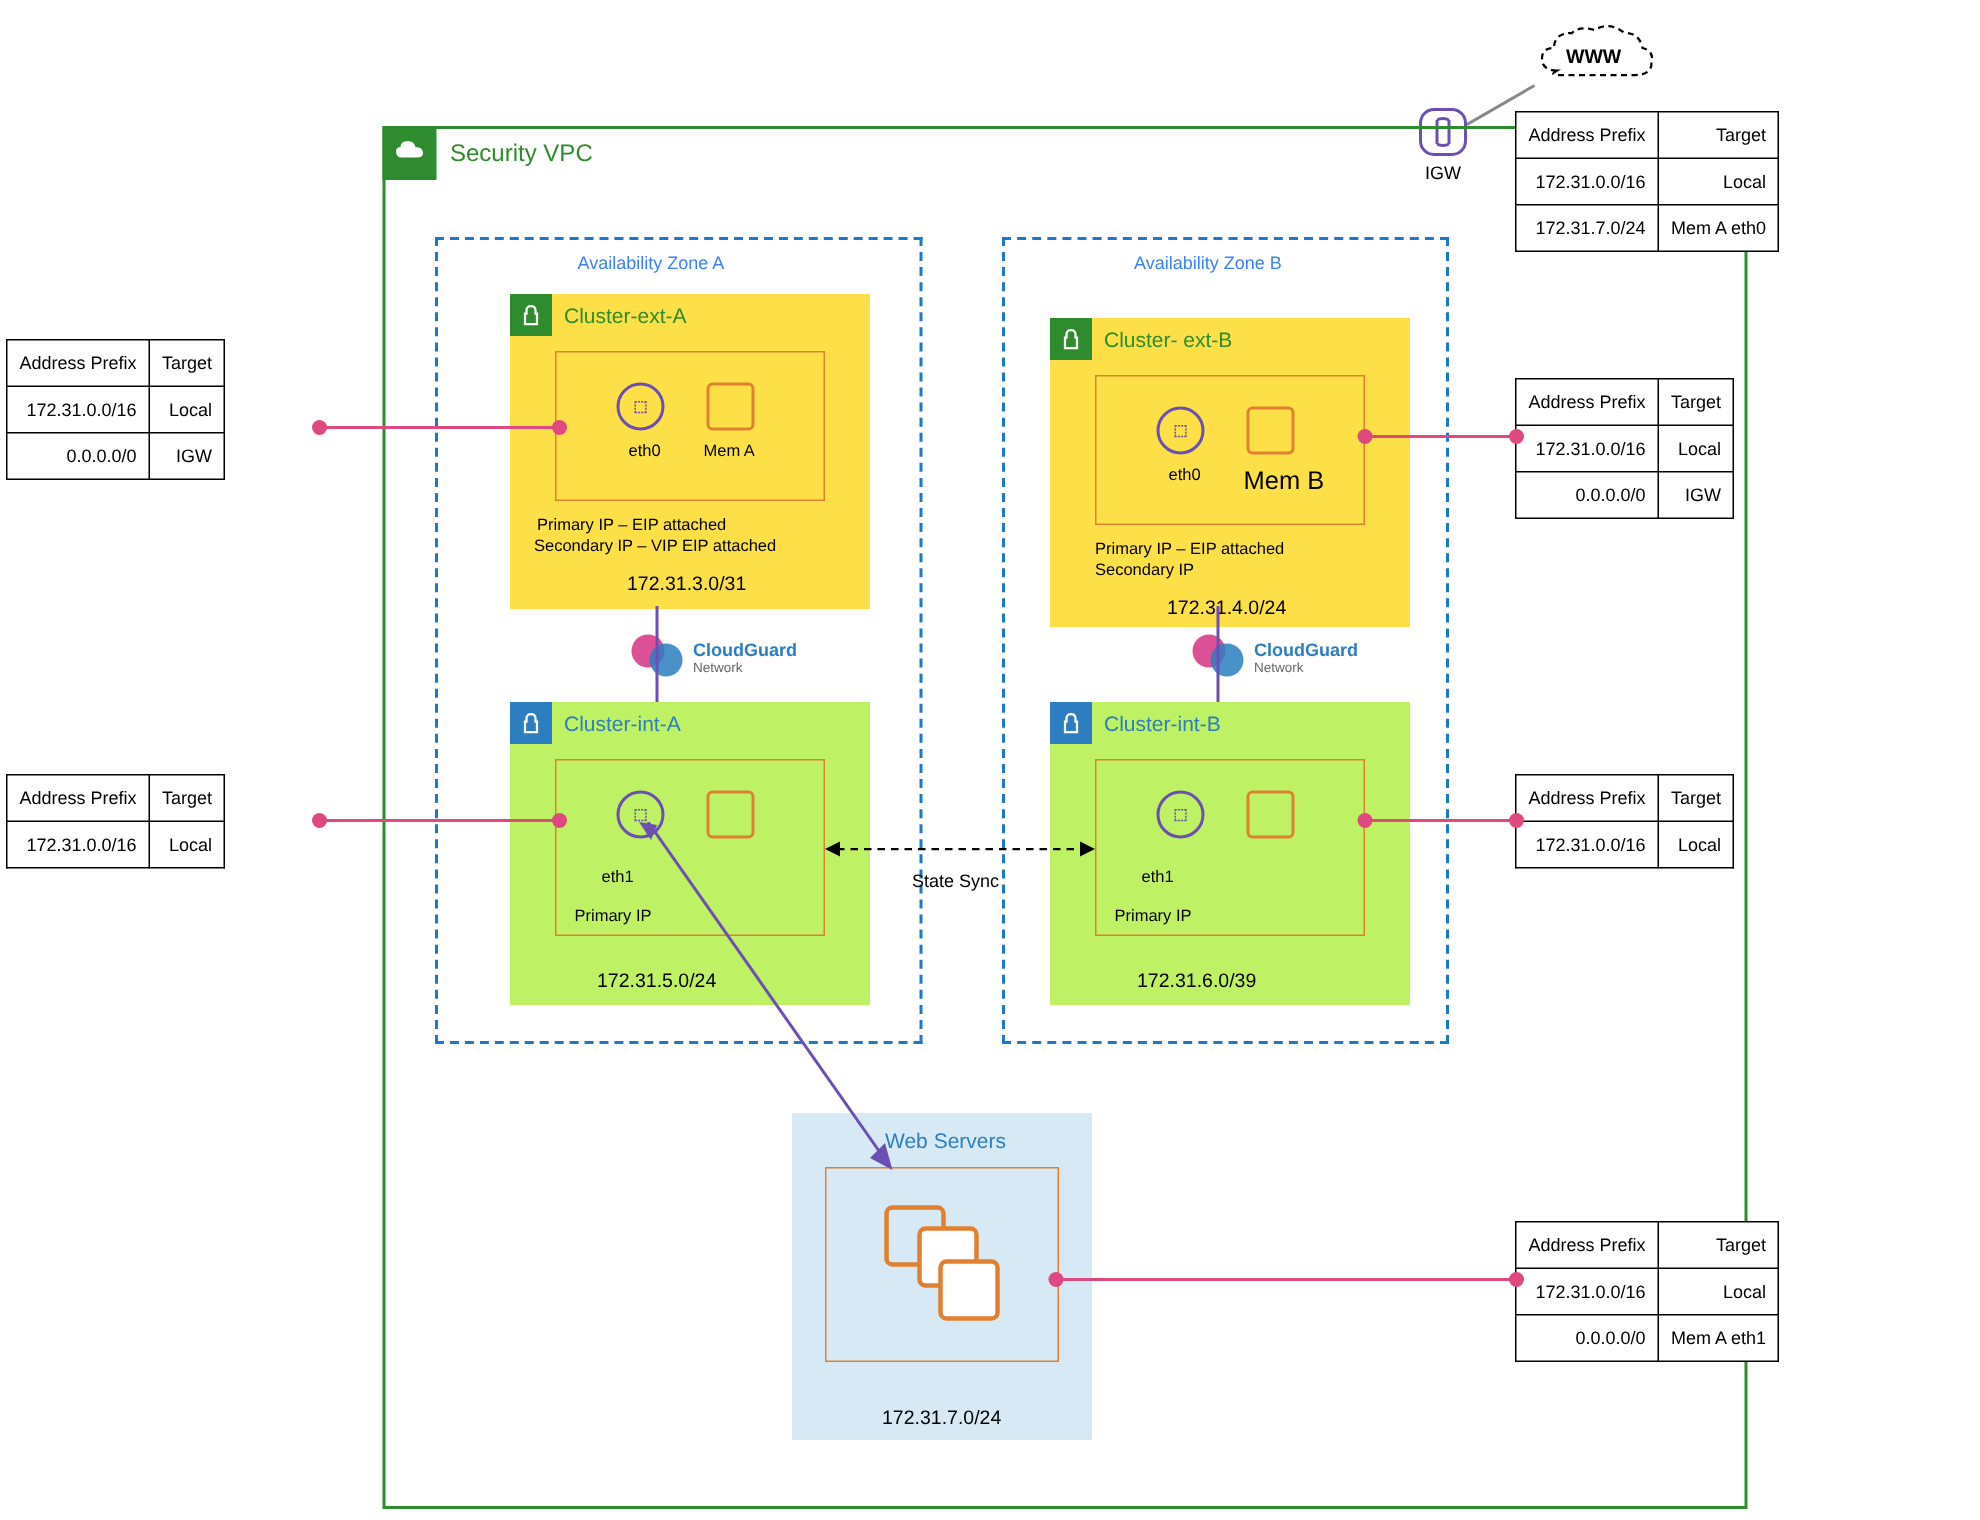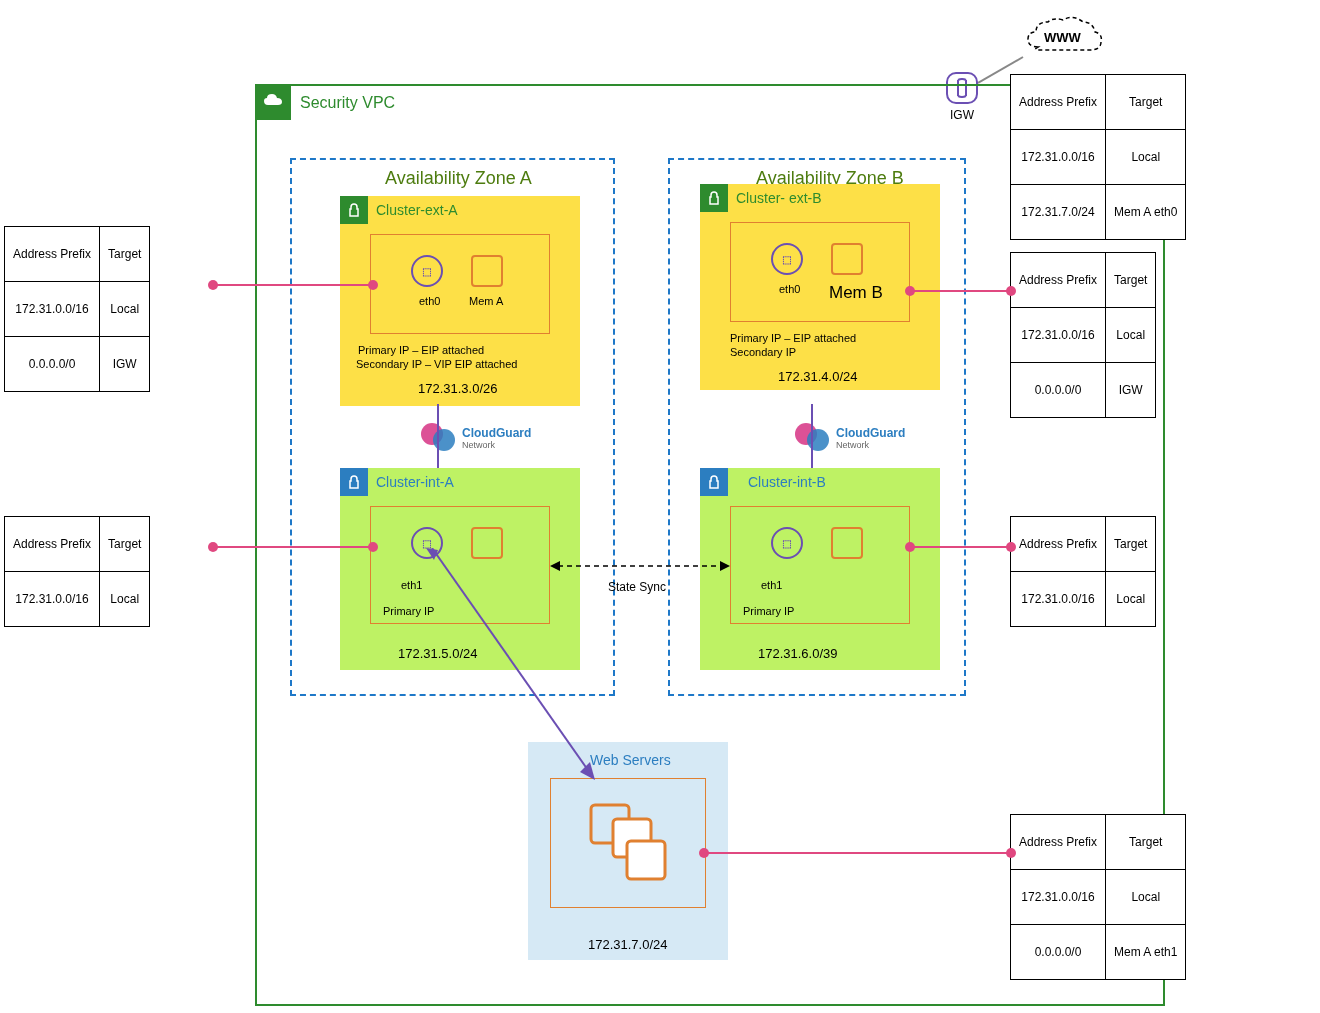--- a/index.html
+++ b/index.html
@@ -1,24 +1,24 @@
 <!DOCTYPE html>
 <html><head>
 <meta charset="utf-8">
 <style>
 * { box-sizing: border-box; margin: 0; padding: 0; }
 body { font-family: Arial, sans-serif; font-size: 12px; width: 1320px; height: 1013px; position: relative; background: #fff; }
 .route-table { border-collapse: collapse; background: #fff; position: absolute; }
-.route-table th, .route-table td { border: 1px solid #000; padding: 20px 8px; text-align: center; font-weight: normal; font-size: 12px; }
+.route-table th, .route-table td { border: 1px solid #000; padding: 8px 8px; text-align: right; font-weight: normal; font-size: 12px; }
 .route-table th { font-weight: normal; }
 .vpc-box { position: absolute; border: 2px solid #2E8B2E; left: 255px; top: 84px; width: 910px; height: 922px; }
 .vpc-label { position: absolute; left: 300px; top: 94px; color: #2E8B2E; font-size: 16px; }
 .vpc-icon { position: absolute; left: 255px; top: 84px; width: 36px; height: 36px; background: #2E8B2E; display: flex; align-items: center; justify-content: center; }
 .az-box { position: absolute; border: 2px dashed #1E78C8; }
-.az-label { position: absolute; color: #4d7c0f; font-size: 18px; text-align: left; }
+.az-label { position: absolute; color: #3b82f6; font-size: 12px; text-align: left; }
 .subnet-box { position: absolute; }
 .subnet-ext { background: #fde047; padding-left: 32px; }
 .subnet-int { background: #bef264; }
 .subnet-icon { position: absolute; width: 28px; height: 28px; background: #2E8B2E; display: flex; align-items: center; justify-content: center; }
 .subnet-int .subnet-icon { background: #2C7EC0; }
 .subnet-label { position: absolute; font-size: 14px; }
 .subnet-ext .subnet-label { color: #2E8B2E; }
 .subnet-int .subnet-label { color: #2C7EC0; }
 .inner-box { position: absolute; border: 1.5px solid #E08030; }
 .chip-icon { width: 32px; height: 32px; border: 2px solid #E08030; border-radius: 4px; position: absolute; }
@@ -72,24 +72,24 @@
     </div>
   <div class="subnet-label" style="left:36px;top:6px">Cluster-ext-A</div>
   <div class="inner-box" style="left:30px;top:38px;width:180px;height:100px">
     <div class="nic-icon" style="left:40px;top:20px">⬚</div>
     <div class="chip-icon" style="left:100px;top:20px"></div>
     <div style="position:absolute;left:48px;top:60px;font-size:11px">eth0</div>
     <div style="position:absolute;left:98px;top:60px;font-size:11px">Mem A</div>
   </div>
   <div class="small-text" style="position:absolute;left:18px;top:148px">Primary IP – EIP attached</div>
   <div class="small-text" style="position:absolute;left:16px;top:162px">Secondary IP – VIP EIP attached</div>
-  <div style="position:absolute;left:78px;top:185px;font-size:13px">172.31.3.0/26</div>
-</div>
-
-<div class="subnet-box subnet-ext" style="left:700px;top:184px;width:240px;height:206px">
+  <div style="position:absolute;left:78px;top:185px;font-size:13px">172.31.3.0/31</div>
+</div>
+
+<div class="subnet-box subnet-ext" style="left:700px;top:212px;width:240px;height:206px">
   <div class="subnet-icon" style="left:0;top:0">
       <svg width="16" height="16" viewBox="0 0 16 16">
         <path d="M5 7 L5 5 Q5 2 8 2 Q11 2 11 5 L11 7 L12 7 L12 14 L4 14 L4 7 Z" fill="none" stroke="#fff" stroke-width="1.5"></path>
       </svg>
     </div>
   <div class="subnet-label" style="left:36px;top:6px">Cluster- ext-B</div>
   <div class="inner-box" style="left:30px;top:38px;width:180px;height:100px">
     <div class="nic-icon" style="left:40px;top:20px">⬚</div>
     <div class="chip-icon" style="left:100px;top:20px"></div>
     <div style="position:absolute;left:48px;top:60px;font-size:11px">eth0</div>
@@ -139,21 +139,21 @@
   </div>
   <div style="position:absolute;left:58px;top:178px;font-size:13px">172.31.5.0/24</div>
 </div>
 
 <div class="subnet-box subnet-int" style="left:700px;top:468px;width:240px;height:202px">
   <div class="subnet-icon" style="left:0;top:0">
       <svg width="16" height="16" viewBox="0 0 16 16">
         <path d="M5 7 L5 5 Q5 2 8 2 Q11 2 11 5 L11 7 L12 7 L12 14 L4 14 L4 7 Z" fill="none" stroke="#fff" stroke-width="1.5"></path>
       </svg>
     </div>
-  <div class="subnet-label" style="left:48px;top:6px">Cluster-int-B</div>
+  <div class="subnet-label" style="left:36px;top:6px">Cluster-int-B</div>
   <div class="inner-box" style="left:30px;top:38px;width:180px;height:118px">
     <div class="nic-icon" style="left:40px;top:20px">⬚</div>
     <div class="chip-icon" style="left:100px;top:20px"></div>
     <div style="position:absolute;left:30px;top:72px;font-size:11px">eth1</div>
     <div class="small-text" style="position:absolute;left:12px;top:98px">Primary IP</div>
   </div>
   <div style="position:absolute;left:58px;top:178px;font-size:13px">172.31.6.0/39</div>
 </div>
 
 <svg class="svg-abs" style="left:550px;top:556px" width="180" height="20">

